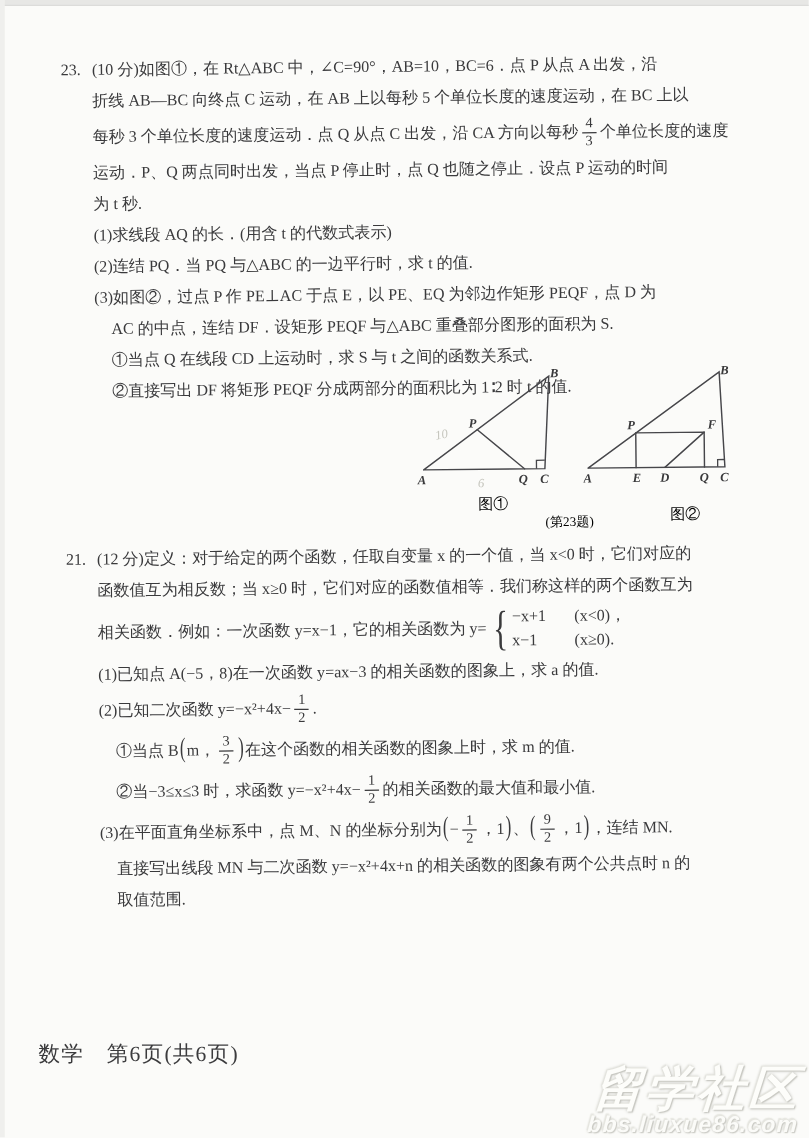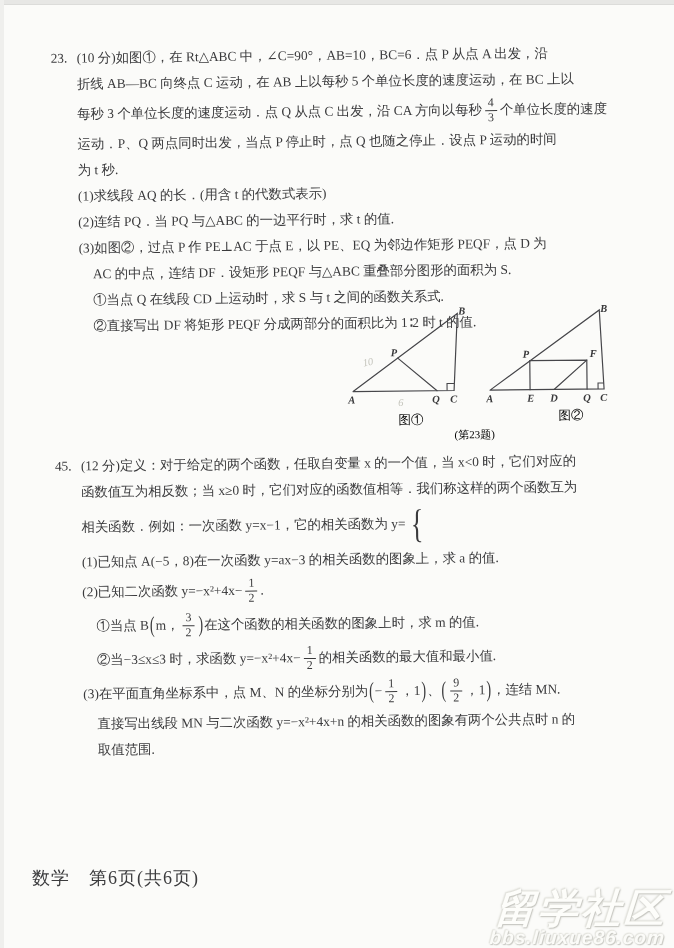--- a/index.html
+++ b/index.html
@@ -40,21 +40,21 @@
 
   .tallline { display:flex; align-items:center; height:34px; white-space:nowrap; }
 
   
   .figures { position:absolute; left:342px; top:306px; width:300px; height:140px; }
   .figures svg { position:absolute; top:0; }
   .fig1 { left:0; }
   .fig2 { left:140px; }
   .figcap { position:absolute; font-size:12.5px; color:#000000; }
   .cap1 { left:52px; top:106px; }
-  .cap2 { left:212px; top:103px; }
+  .cap2 { left:212px; top:116px; }
   .cap-shared { left:108px; top:122px; font-size:11px; }
   .tri { stroke:#46464a; stroke-width:1.2; fill:none; stroke-linecap:round; }
   .tri-thin { stroke:#46464a; stroke-width:1.1; fill:none; }
   svg text { font-family:"Liberation Serif","DejaVu Serif",serif; font-style:italic; font-weight:bold; font-size:10.5px; fill:#39393b; }
   .pencil { font-style:italic; font-weight:normal; fill:#c5c5bd; }
 
   .footer { position:absolute; left:0; top:866px; width:660px; text-align:left; font-size:18px; color:#3b3b3d; letter-spacing:1px;margin-left:32px; }
 
   .watermark { position:absolute; right:8px; bottom:0px; text-align:right; font-family:"Liberation Sans","DejaVu Sans",sans-serif; font-style:italic; font-weight:bold; transform:skewX(-4deg); }
   .wm-title { font-size:40px; letter-spacing:3px; line-height:40px; color:#fdfdfa;
@@ -121,28 +121,32 @@
       <text x="104" y="53">F</text>
       <text x="115" y="8">B</text>
     </svg>
 
     <div class="figcap cap1">图①</div>
     <div class="figcap cap2">图②</div>
     <div class="figcap cap-shared">(第23题)</div>
   </div>
 
   <section class="problem p24">
-    <div class="pnum">45.</div>
+    <div class="pnum">21.</div>
     <p>(12 分)定义：对于给定的两个函数，任取自变量 x 的一个值，当 x&lt;0 时，它们对应的</p>
     <p>函数值互为相反数；当 x≥0 时，它们对应的函数值相等．我们称这样的两个函数互为</p>
 
     <p class="cases-line">
       <span>相关函数．例如：一次函数 y=x−1，它的相关函数为 y=</span>
         <span class="cases">
           <span class="brace">{</span>
+          <span class="case-rows">
+            <span class="case-row"><span class="case-expr">−x+1</span><span>(x&lt;0)，</span></span>
+            <span class="case-row"><span class="case-expr">x−1</span><span>(x≥0).</span></span>
+          </span>
         </span>
     </p>
 
     <p>(1)已知点 A(−5，8)在一次函数 y=ax−3 的相关函数的图象上，求 a 的值.</p>
 
     <p class="tallline">
         <span>(2)已知二次函数 y=−x²+4x−</span>
         <span class="frac">
           <span class="fn">1</span>
           <span class="fd">2</span>

